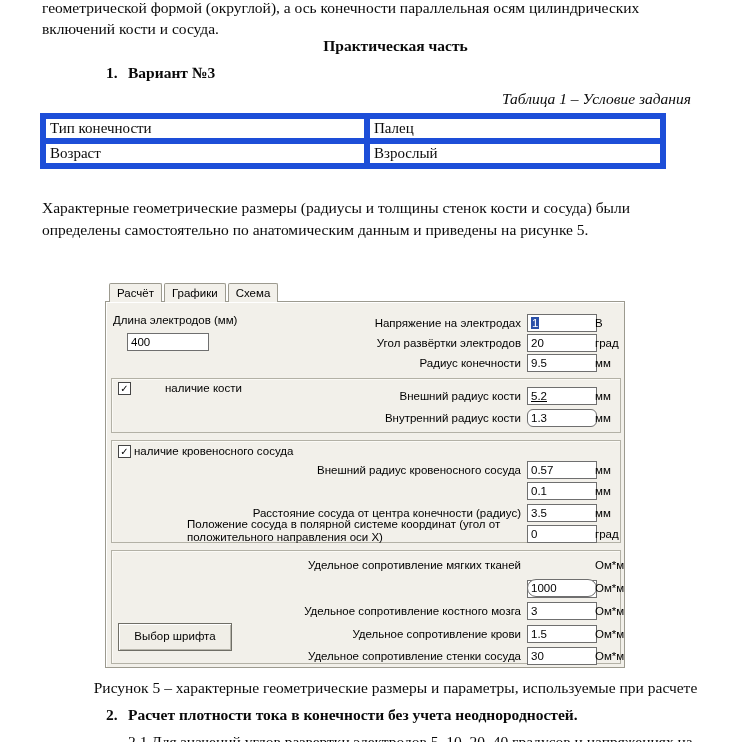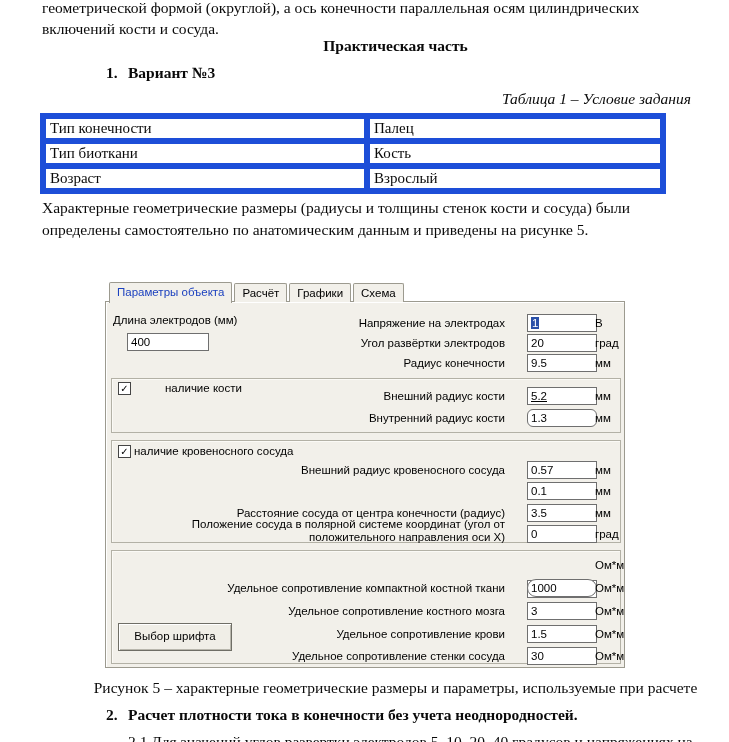--- a/index.html
+++ b/index.html
@@ -32,21 +32,21 @@
     box-shadow: inset 1px 1px 0 #ffffff;
   }
   .tabs { position:absolute; left:4px; top:2px; height:23px; display:flex; align-items:flex-end; z-index:2; }
   .tab {
     background:#f2f0ea; border:1px solid #9c9a8f; border-bottom:none;
     border-radius:2px 2px 0 0; padding:3px 7px; margin-right:2px; white-space:nowrap;
   }
   .tab.active { color:#1c41bf; padding-bottom:5px; margin-bottom:-1px; }
 
   .flabel {
-    position:absolute; right:120px; text-align:right; white-space:nowrap; z-index:3;
+    position:absolute; right:104px; text-align:left; white-space:nowrap; z-index:3;
   }
   .flabel.two-line { white-space:normal; width:334px; left:auto; line-height:12.5px; }
   .tinput {
     position:absolute; left:422px; width:62px; height:14px; z-index:3;
     background:#ffffff; border:1px solid #6f6f6f; padding:1px 3px; line-height:14px;
     text-align:left; overflow:hidden;
   }
   .funit { position:absolute; left:490px; white-space:nowrap; z-index:3; }
   .sel { background:#2a50a8; color:#fff; padding:0 1px; }
 
@@ -79,36 +79,31 @@
 
 <div class="abs doc-text italic" style="left:0; right:38px; top:88px; text-align:right;">Таблица 1 – Условие задания</div>
 
 <table class="doc-table abs" style="left:40px; top:113px; width:626px;">
   <tbody>
       <tr>
     <td style="width:310px;">Тип конечности</td>
     <td>Палец</td>
   </tr>
   <tr>
-    <td>Тип биоткани</td>
-    <td>Кость</td>
-  </tr>
-  <tr>
     <td>Возраст</td>
     <td>Взрослый</td>
   </tr>
 </tbody>
   </table>
 
 <p class="abs doc-text" style="left:42px; top:197px; width:640px; line-height:22px; margin:0;">Характерные геометрические размеры (радиусы и толщины стенок кости и сосуда) были определены самостоятельно по анатомическим данным и приведены на рисунке 5.</p>
 
 <div class="app">
 
   <div class="tabs">
-    <div class="tab active">Параметры объекта</div>
     <div class="tab">Расчёт</div>
     <div class="tab">Графики</div>
     <div class="tab">Схема</div>
   </div>
 
   <div class="panel"></div>
 
   <div class="abs" style="left:8px; top:37px; z-index:3;">Длина электродов (мм)</div>
   <div class="tinput" style="left:22px; top:56px; width:74px;">400</div>
 
@@ -150,24 +145,24 @@
   <div class="flabel" style="top:230px;">Расстояние сосуда от центра конечности (радиус)</div>
   <div class="tinput" style="top:227px;">3.5</div>
   <div class="funit" style="top:230px;">мм</div>
 
   <div class="flabel two-line" style="top:241px;">Положение сосуда в полярной системе координат (угол от положительного направления оси X)</div>
   <div class="tinput" style="top:248px;">0</div>
   <div class="funit" style="top:251px;">град</div>
 
   <div class="group" style="top:273px; height:112px;"></div>
 
+  <div class="flabel" style="top:282px;">Удельное сопротивление мягких тканей</div>
   <div class="tinput" style="top:279px;margin-top:24px;">10</div>
   <div class="funit" style="top:282px;">Ом*м</div>
 
-  <div class="flabel" style="top:305px;">Удельное сопротивление компактной костной ткани</div>
   <div class="tinput" style="top:302px;border-radius:9px;">1000</div>
   <div class="funit" style="top:305px;">Ом*м</div>
 
   <div class="flabel" style="top:328px;">Удельное сопротивление  костного мозга</div>
   <div class="tinput" style="top:325px;">3</div>
   <div class="funit" style="top:328px;">Ом*м</div>
 
   <div class="flabel" style="top:351px;">Удельное сопротивление крови</div>
   <div class="tinput" style="top:348px;">1.5</div>
   <div class="funit" style="top:351px;">Ом*м</div>

